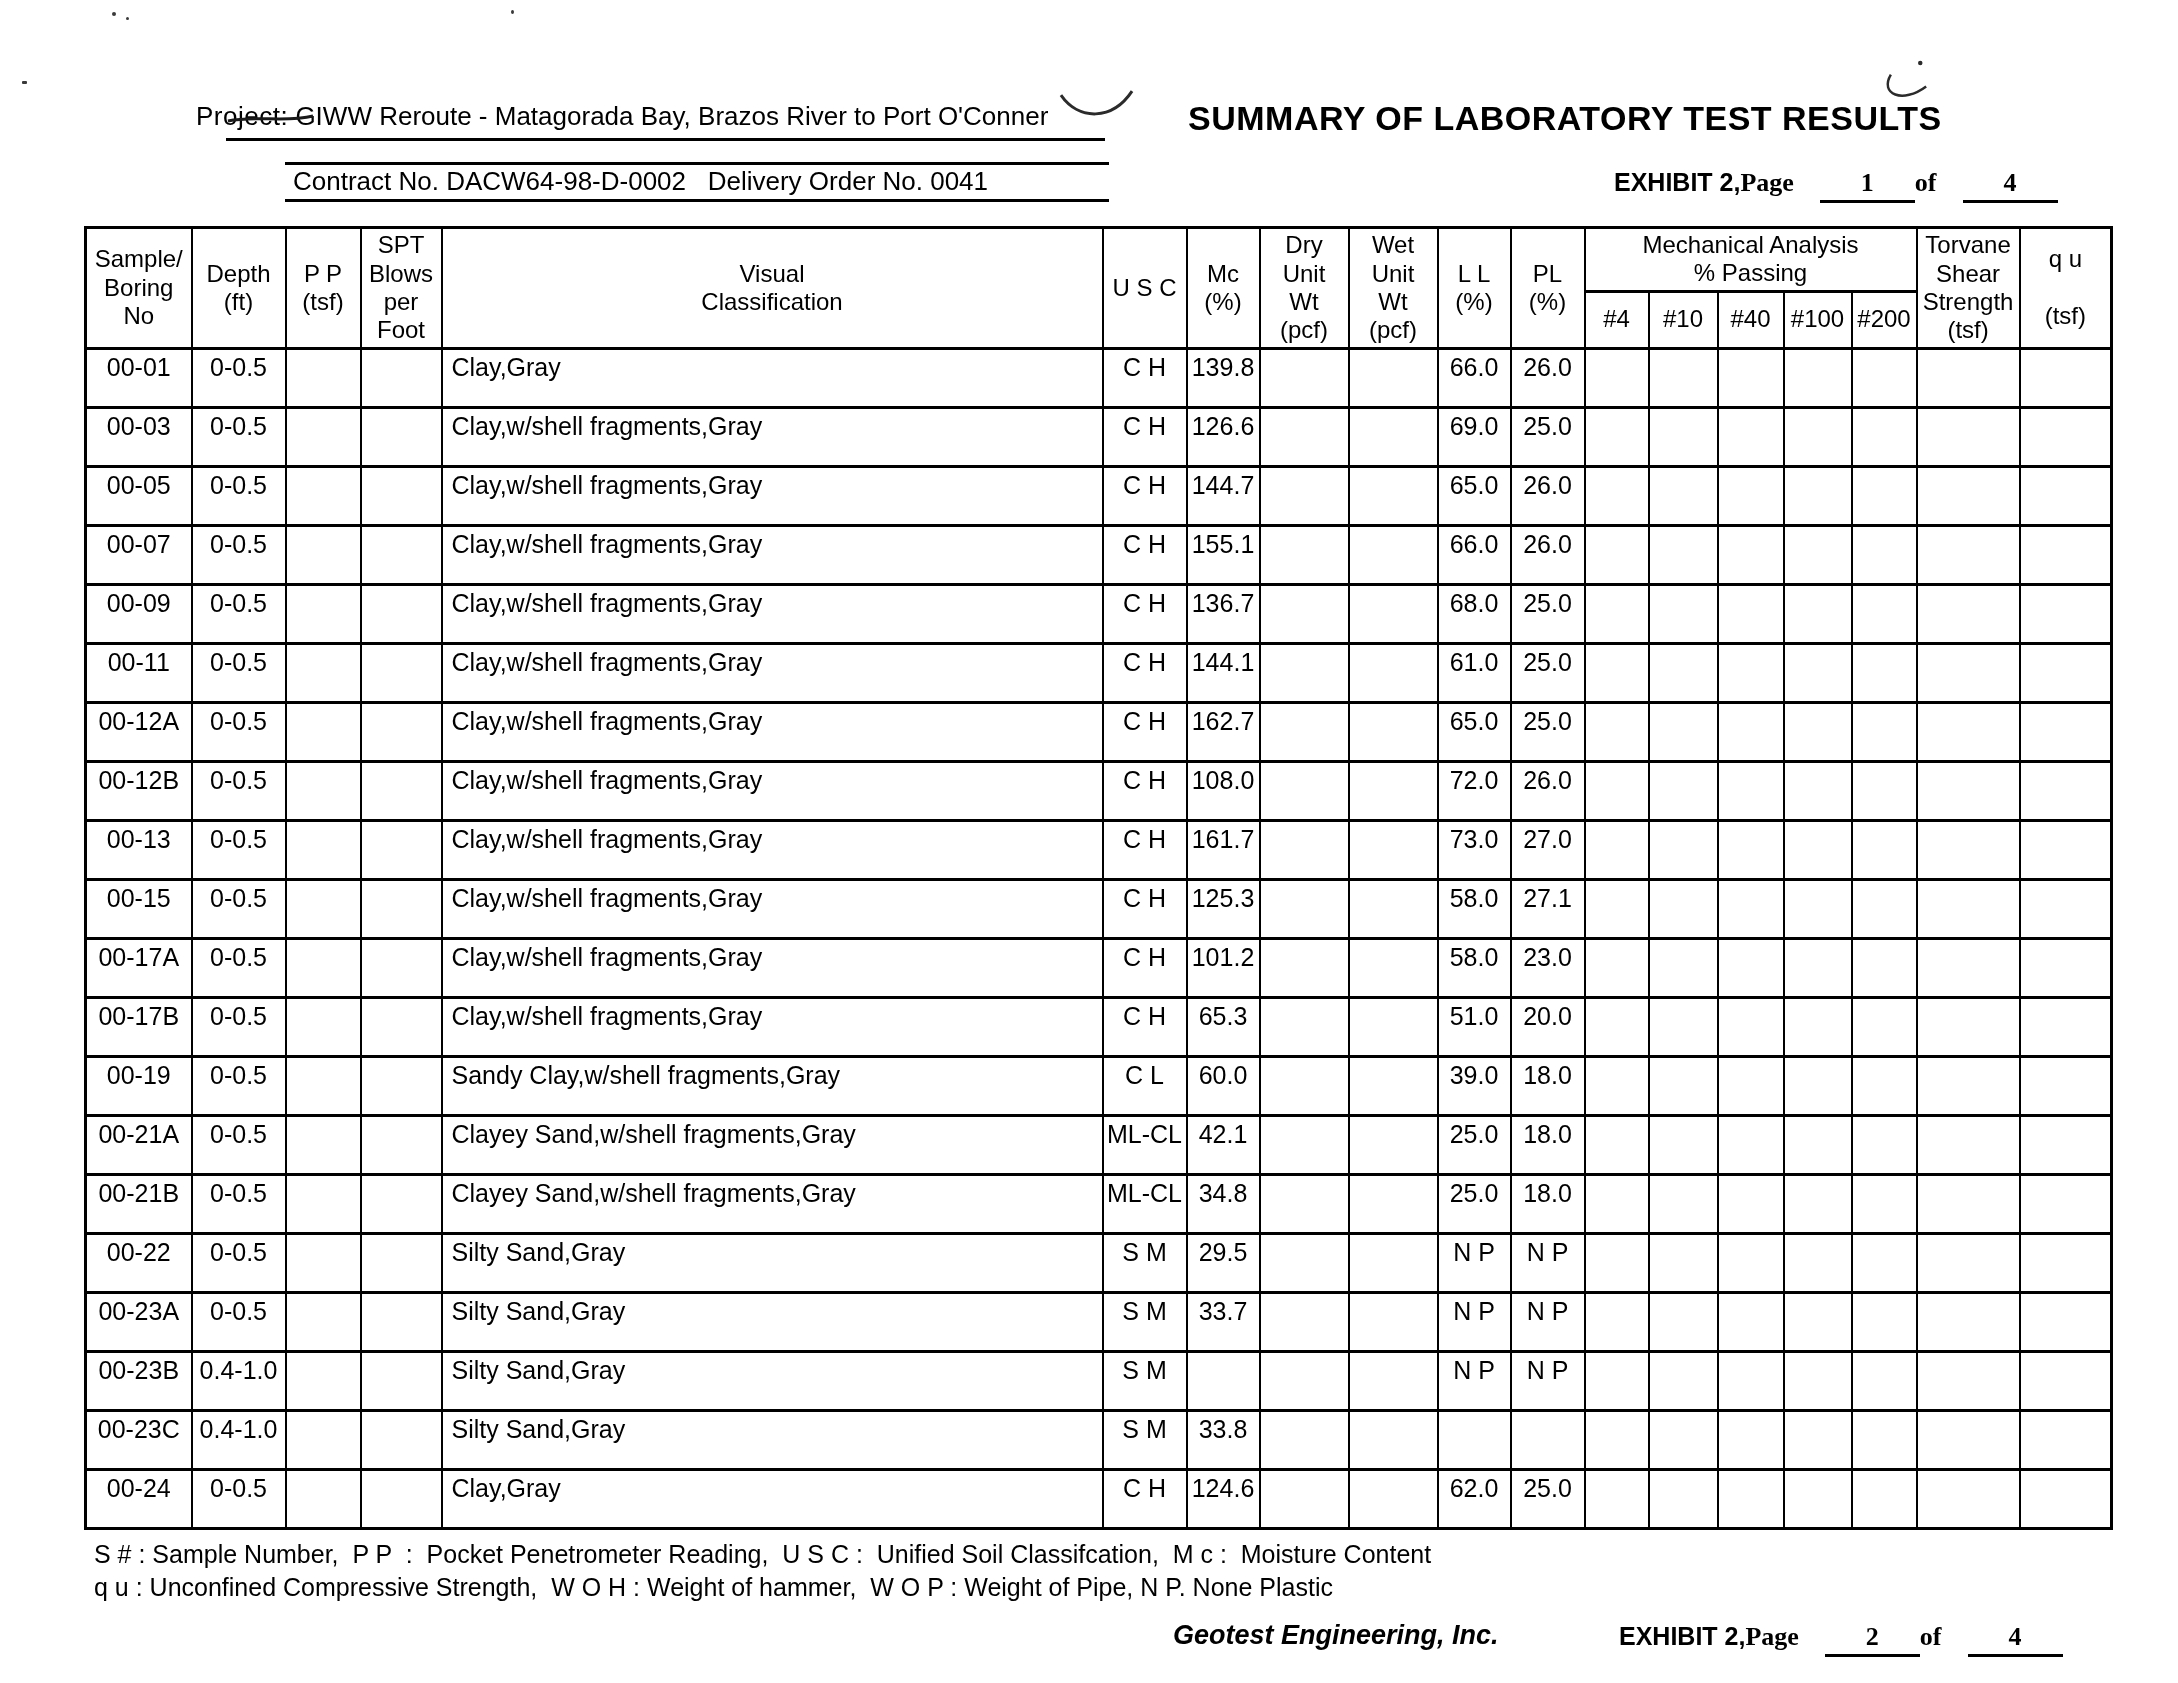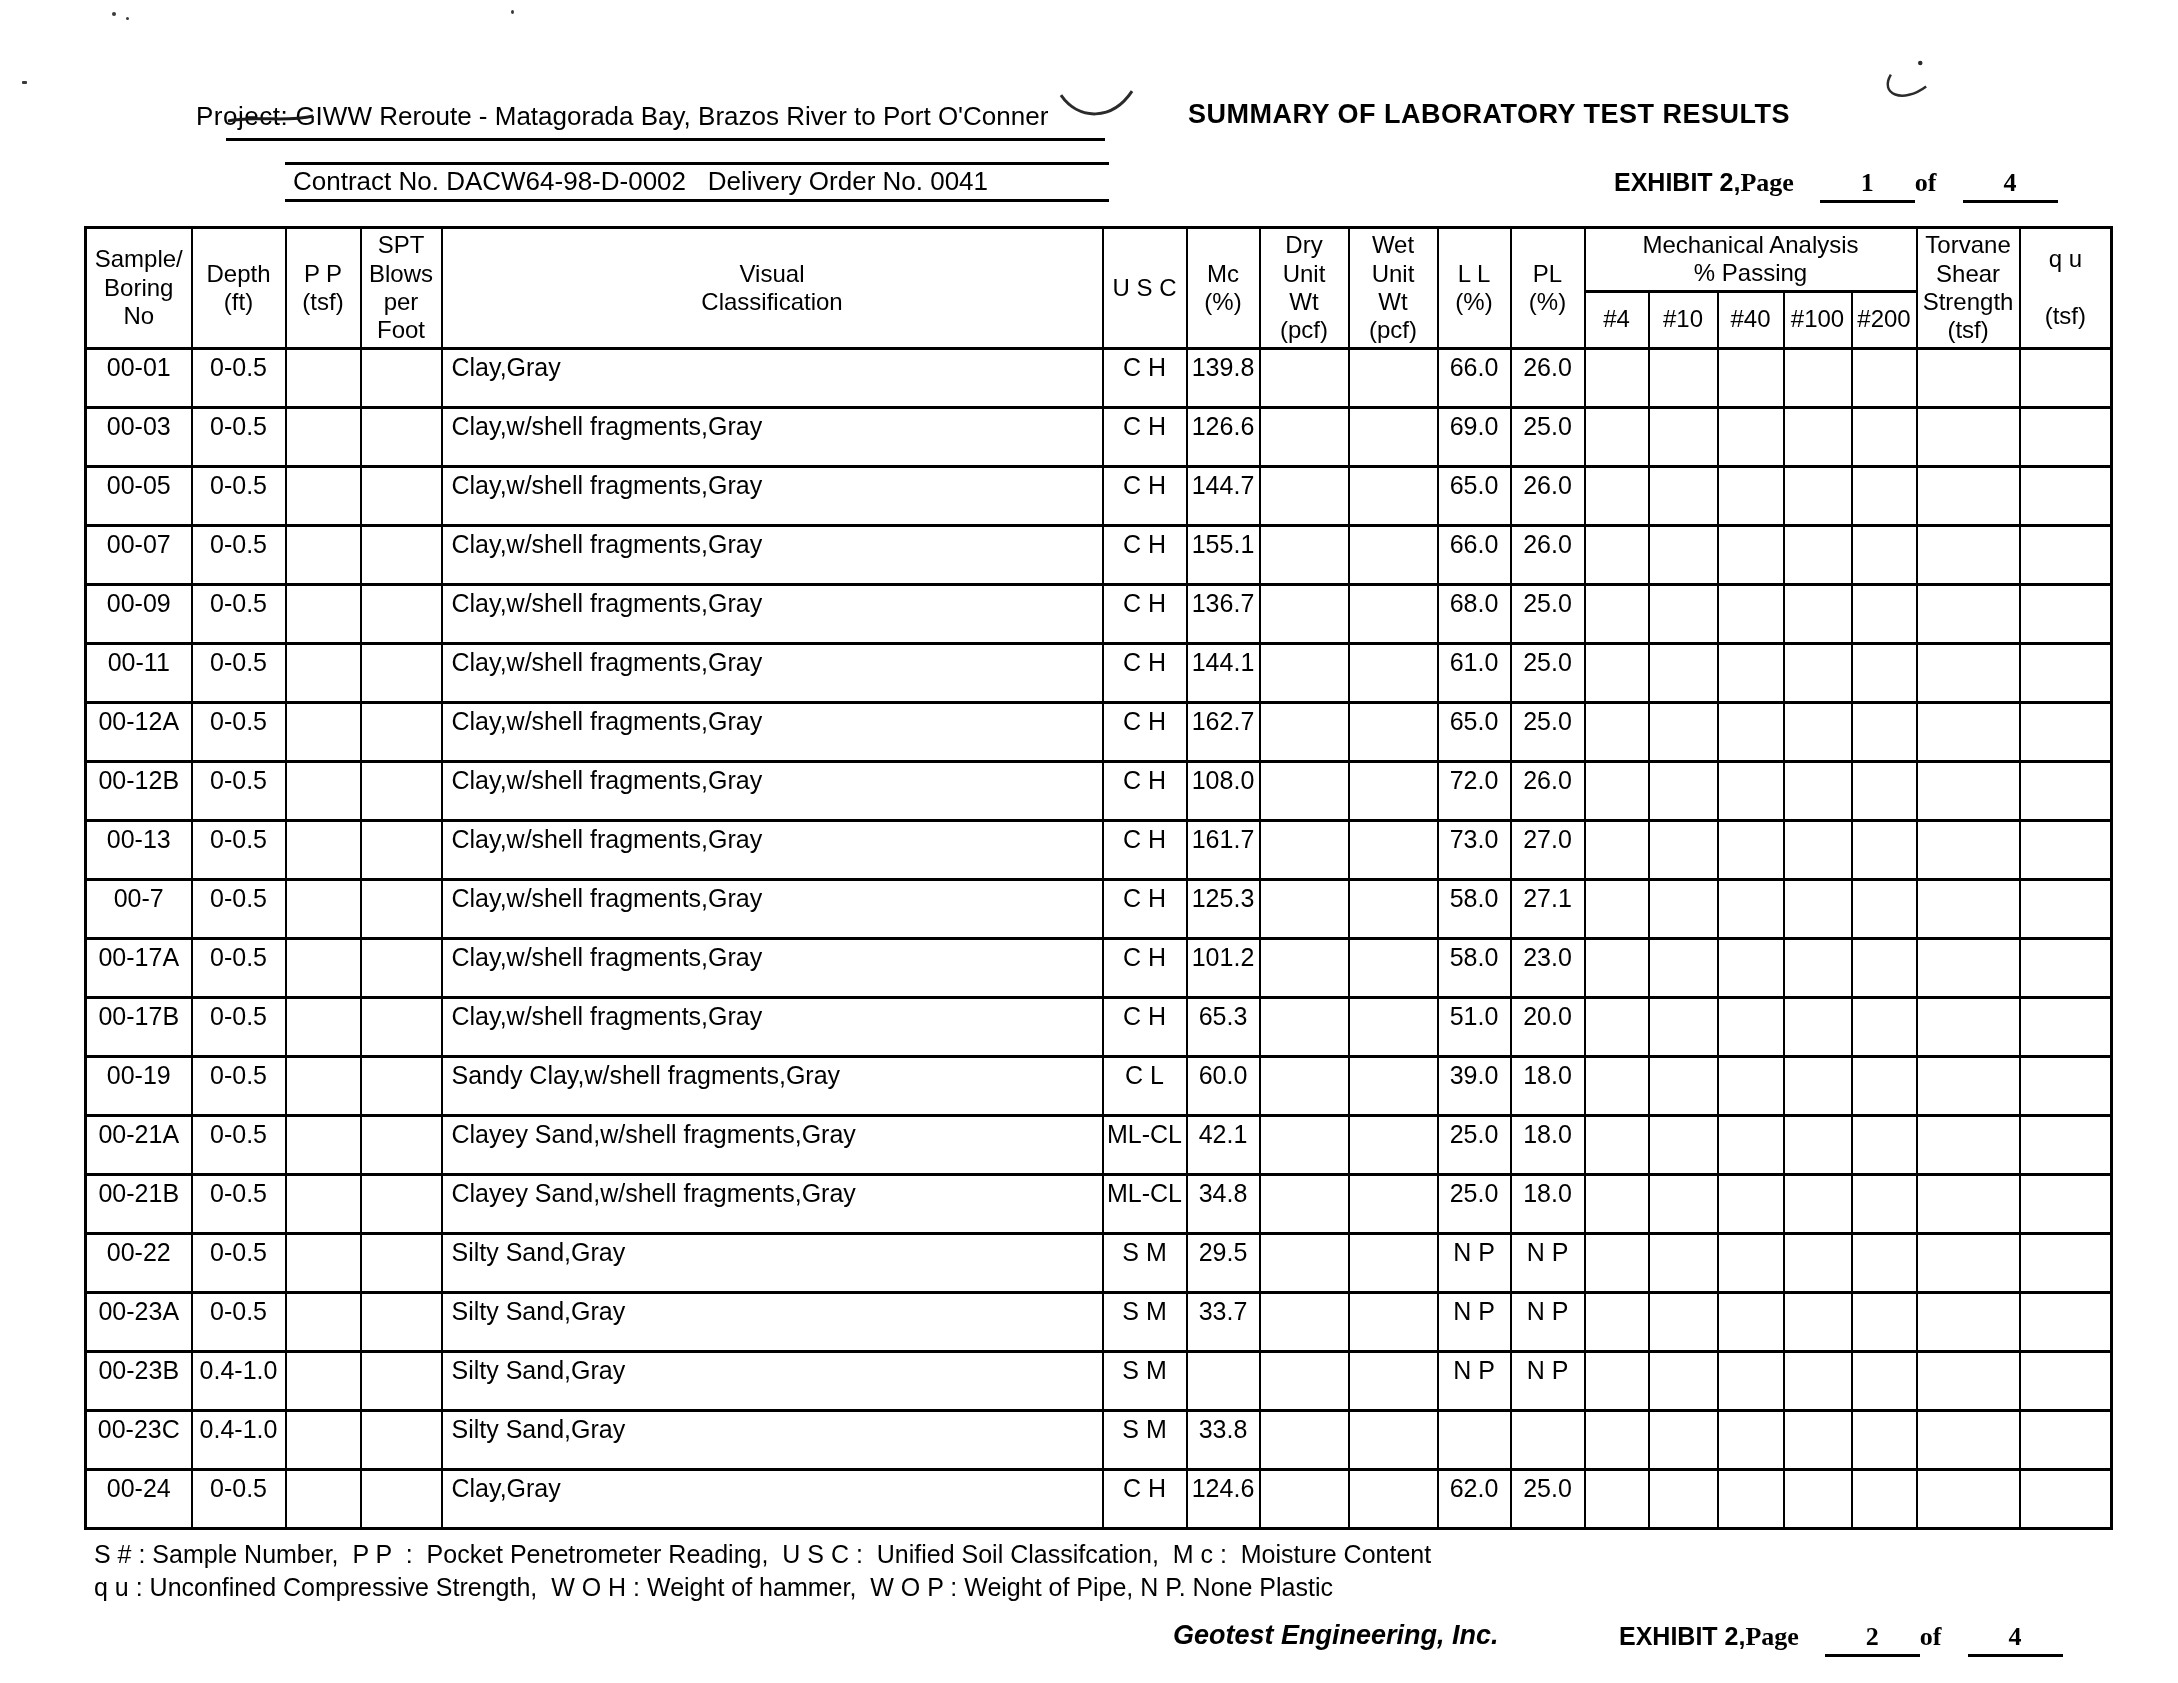--- a/index.html
+++ b/index.html
@@ -15,21 +15,21 @@
 
   
   .project-line { left:196px; top:101px; font-size:26px; white-space:nowrap; }
   .project-line .lbl { letter-spacing:0.5px; }
   .rule { position:absolute; background:#000; height:3px; }
   .rule-project { left:226px; top:138px; width:879px; }
   .rule-contract-top { left:285px; top:162px; width:824px; }
   .rule-contract-bot { left:285px; top:199px; width:824px; }
   .contract-line { left:293px; top:166px; font-size:26px; white-space:pre; }
 
-  .doc-title { left:1188px; top:99px; font-size:27px; font-weight:bold; letter-spacing:0.5px; white-space:nowrap; }
+  .doc-title { left:1188px; top:99px; font-size:34px; font-weight:bold; letter-spacing:0.5px; white-space:nowrap; }
 
   .exhibit-row { display:flex; align-items:baseline; white-space:nowrap; }
   .exhibit-top { left:1614px; top:168px; }
   .exhibit-bottom { left:1619px; top:1622px; }
   .exhibit-lbl { font-size:25px; font-weight:bold; }
   .pg-word { font-family:"Liberation Serif", serif; font-weight:bold; font-size:26px; }
   .pg-of { font-family:"Liberation Serif", serif; font-weight:bold; font-size:26px; }
   .pg-num {
     display:inline-block; min-width:95px; text-align:center;
     border-bottom:3px solid #000; padding-bottom:2px; margin-left:26px;
@@ -335,21 +335,21 @@
         <td class="col-pl">27.0</td>
         <td class="col-s4"></td>
         <td class="col-s10"></td>
         <td class="col-s40"></td>
         <td class="col-s100"></td>
         <td class="col-s200"></td>
         <td class="col-torvane"></td>
         <td class="col-qu"></td>
       </tr>
       <tr>
-        <td class="col-sample">00-7</td>
+        <td class="col-sample">00-15</td>
         <td class="col-depth">0-0.5</td>
         <td class="col-pp"></td>
         <td class="col-spt"></td>
         <td class="col-visual">Clay,w/shell fragments,Gray</td>
         <td class="col-usc">C H</td>
         <td class="col-mc">125.3</td>
         <td class="col-dry"></td>
         <td class="col-wet"></td>
         <td class="col-ll">58.0</td>
         <td class="col-pl">27.1</td>

